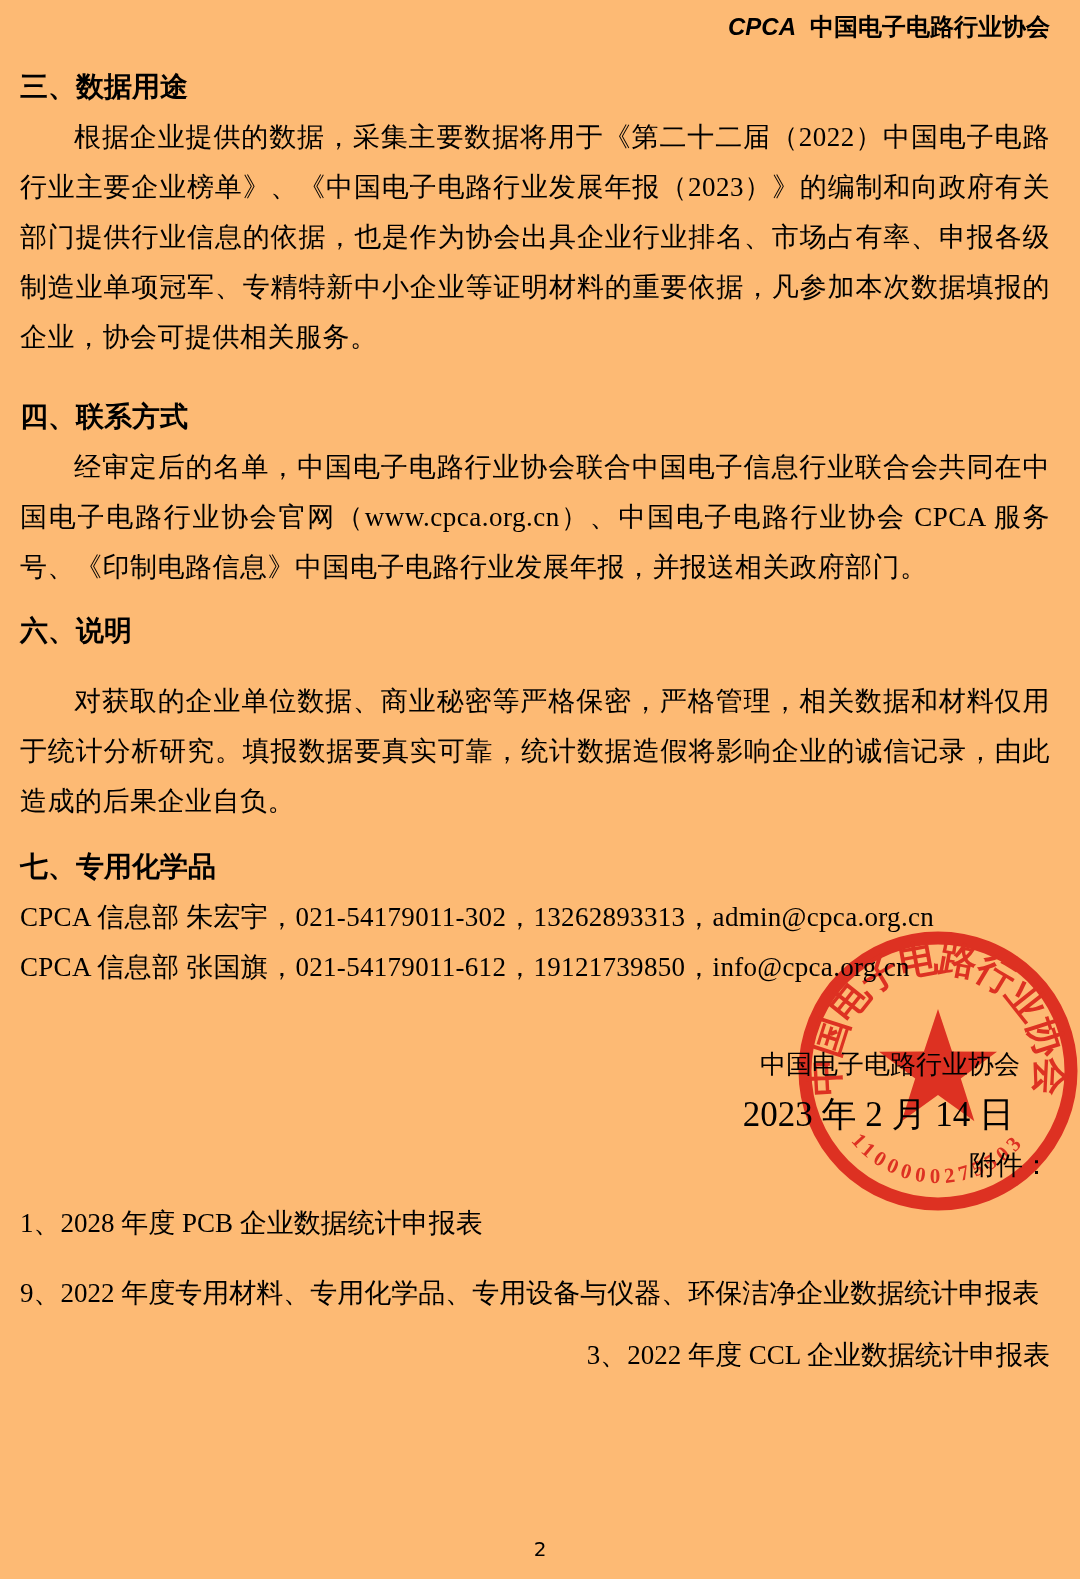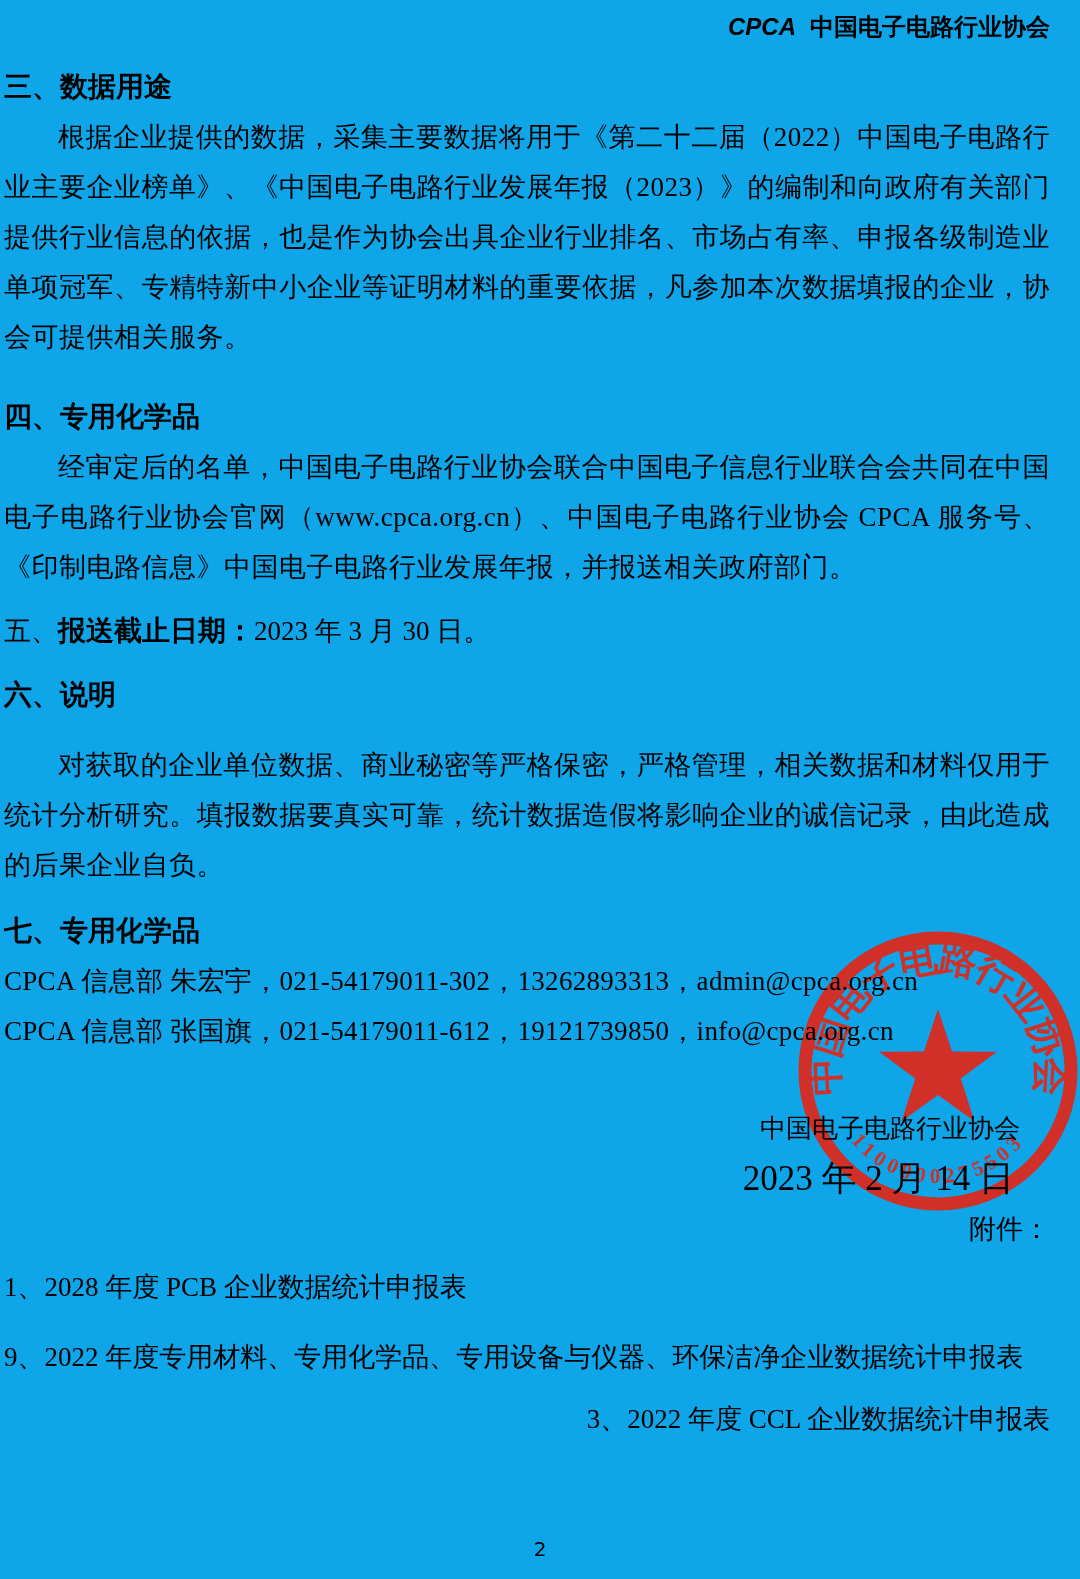--- a/index.html
+++ b/index.html
@@ -1,26 +1,26 @@
 <!DOCTYPE html>
 <html><head>
 <meta charset="utf-8">
 <style>
   html,body{margin:0;padding:0;background:#ffffff;}
   .page{
-    position:relative;width:1080px;height:1579px;background:#0ea5e9;overflow:hidden;
+    position:relative;width:1080px;height:1579px;background:#fdba74;overflow:hidden;
     font-family:"Liberation Serif", serif;color:#000;
   }
   .doc-header{
     text-align:right;padding:10px 30px 0 0;height:34px;line-height:34px;
     font-family:"Liberation Sans", sans-serif;font-weight:bold;font-size:24px;
   }
   .doc-header .latin{font-style:italic;margin-right:14px;}
   .content{
-    position:relative;z-index:2;padding:0 30px 0 4px;
+    position:relative;z-index:2;padding:0 30px 0 20px;
     font-size:27px;line-height:50px;
   }
   .heading{
     font-family:"Liberation Sans", sans-serif;font-weight:bold;font-size:28px;line-height:50px;
   }
   .h3{margin-top:18px;}
   .h4{margin-top:30px;}
   .h6{margin-top:14px;}
   .h7{margin-top:16px;}
   .para{text-align:justify;text-indent:54px;letter-spacing:0.5px;line-height:50px;}
@@ -51,26 +51,23 @@
 
   <div class="doc-header">
     <span class="latin">CPCA</span><span>中国电子电路行业协会</span>
   </div>
 
   <div class="content">
 
     <div class="heading h3">三、数据用途</div>
     <div class="para">根据企业提供的数据，采集主要数据将用于《第二十二届（2022）中国电子电路行业主要企业榜单》、《中国电子电路行业发展年报（2023）》的编制和向政府有关部门提供行业信息的依据，也是作为协会出具企业行业排名、市场占有率、申报各级制造业单项冠军、专精特新中小企业等证明材料的重要依据，凡参加本次数据填报的企业，协会可提供相关服务。</div>
 
-    <div class="heading h4">四、专用化学品</div>
+    <div class="heading h4">四、联系方式</div>
     <div class="para">经审定后的名单，中国电子电路行业协会联合中国电子信息行业联合会共同在中国电子电路行业协会官网（www.cpca.org.cn）、中国电子电路行业协会 CPCA 服务号、《印制电路信息》中国电子电路行业发展年报，并报送相关政府部门。</div>
 
-    <div class="deadline">
-      <span>五、</span><span class="bold-label">报送截止日期：</span><span>2023 年 3 月 30 日。</span>
-    </div>
 
     <div class="heading h6">六、说明</div>
     <div class="para para6">对获取的企业单位数据、商业秘密等严格保密，严格管理，相关数据和材料仅用于统计分析研究。填报数据要真实可靠，统计数据造假将影响企业的诚信记录，由此造成的后果企业自负。</div>
 
     <div class="heading h7">七、专用化学品</div>
     <div class="contact">CPCA 信息部 朱宏宇，021-54179011-302，13262893313，admin@cpca.org.cn</div>
     <div class="contact">CPCA 信息部 张国旗，021-54179011-612，19121739850，info@cpca.org.cn</div>
 
     <div class="sig-org">中国电子电路行业协会</div>
     <div class="sig-date">2023 年 2 月 14 日</div>

